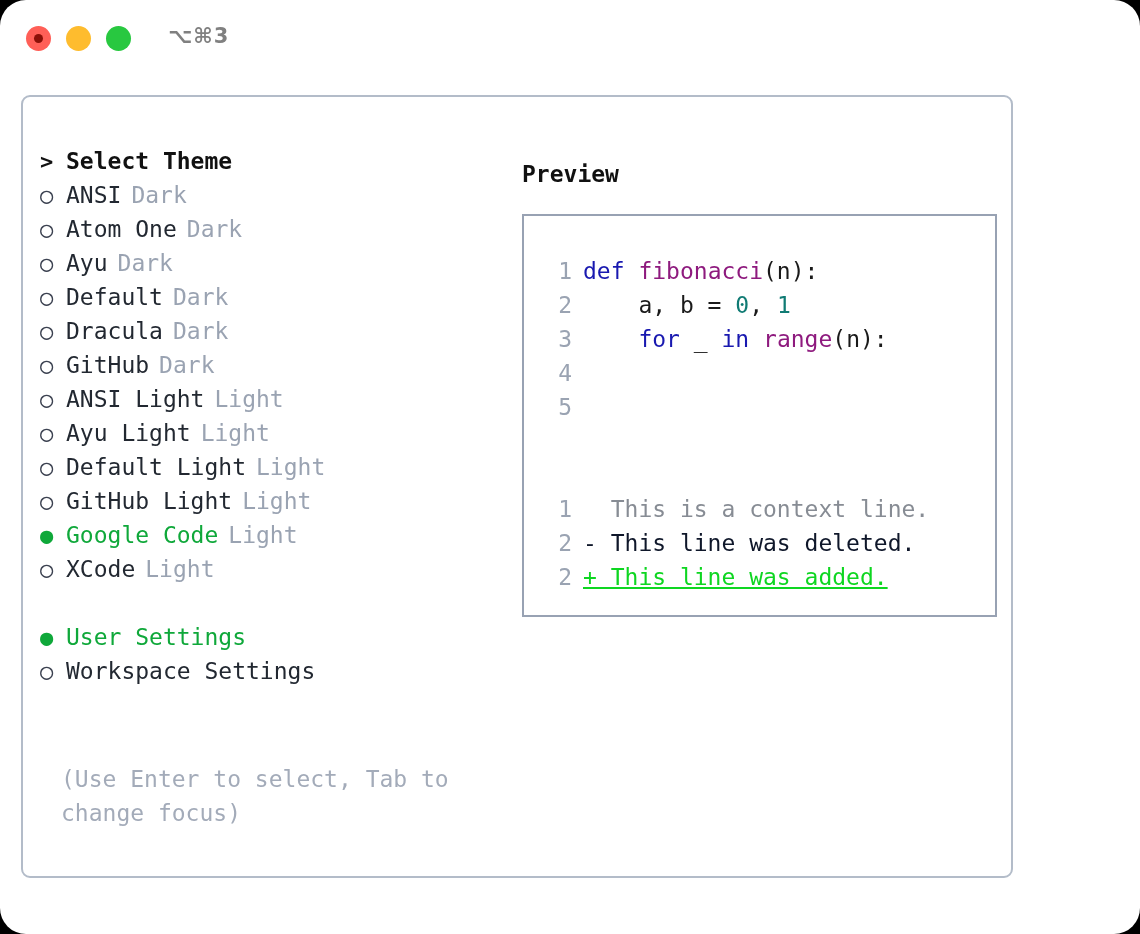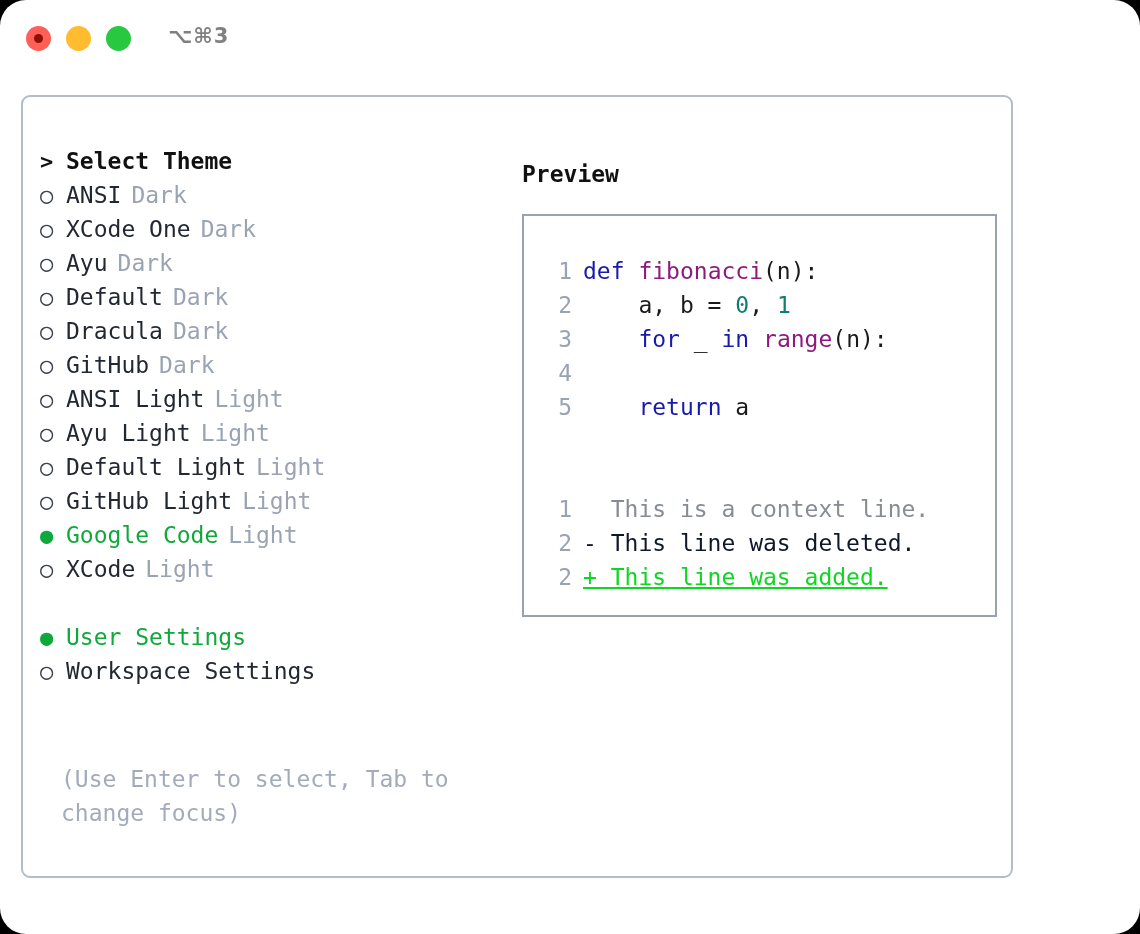--- a/index.html
+++ b/index.html
@@ -190,21 +190,21 @@
         <span class="label bold">Select Theme</span>
       </div>
 
       <div class="row">
         <span class="marker">○</span>
         <span class="label">ANSI</span>
         <span class="suffix">Dark</span>
       </div>
       <div class="row">
         <span class="marker">○</span>
-        <span class="label">XCode One</span>
+        <span class="label">Atom One</span>
         <span class="suffix">Dark</span>
       </div>
       <div class="row">
         <span class="marker">○</span>
         <span class="label">Ayu</span>
         <span class="suffix">Dark</span>
       </div>
       <div class="row">
         <span class="marker">○</span>
         <span class="label">Default</span>
@@ -283,21 +283,20 @@
         </div>
         <div class="code-line">
           <span class="lineno">3</span>
           <span><span class="tok-txt">    </span><span class="tok-kw">for</span><span class="tok-txt"> _ </span><span class="tok-kw">in</span><span class="tok-txt"> </span><span class="tok-fn">range</span><span class="tok-txt">(n):</span></span>
         </div>
         <div class="code-line">
           <span class="lineno">4</span>
         </div>
         <div class="code-line">
           <span class="lineno">5</span>
-          <span><span class="tok-txt">    </span><span class="tok-kw">return</span><span class="tok-txt"> a</span></span>
         </div>
 
         <div class="gap"></div>
         <div class="gap"></div>
 
         <div class="code-line">
           <span class="lineno">1</span>
           <span class="tok-ctx">  This is a context line.</span>
         </div>
         <div class="code-line">

